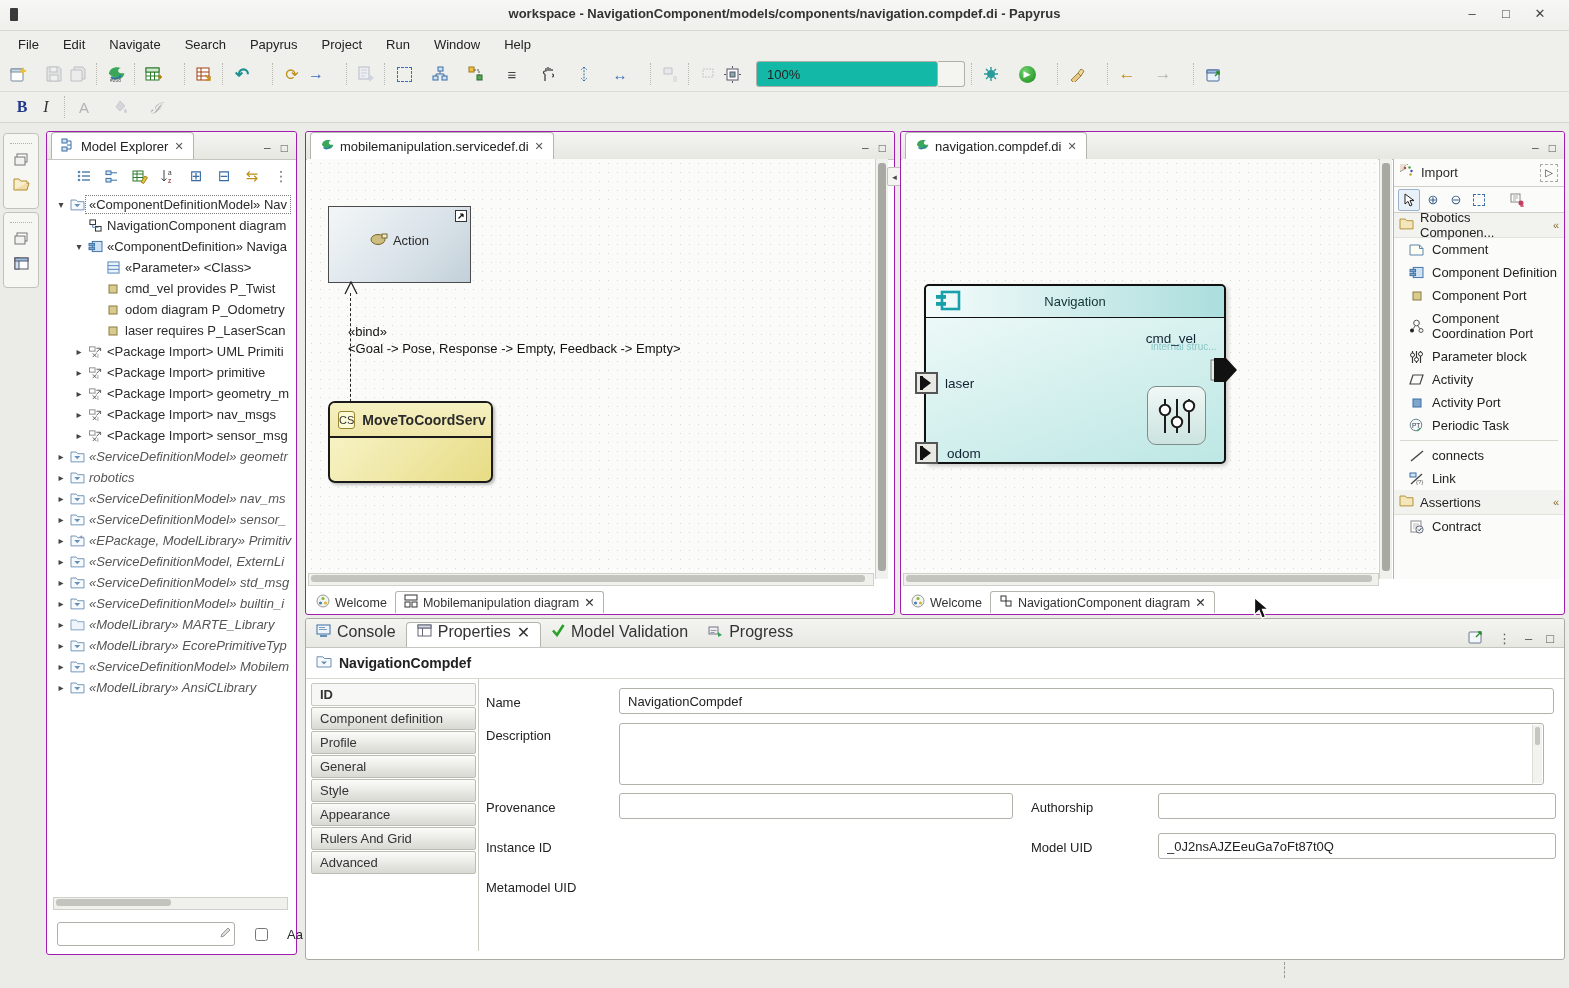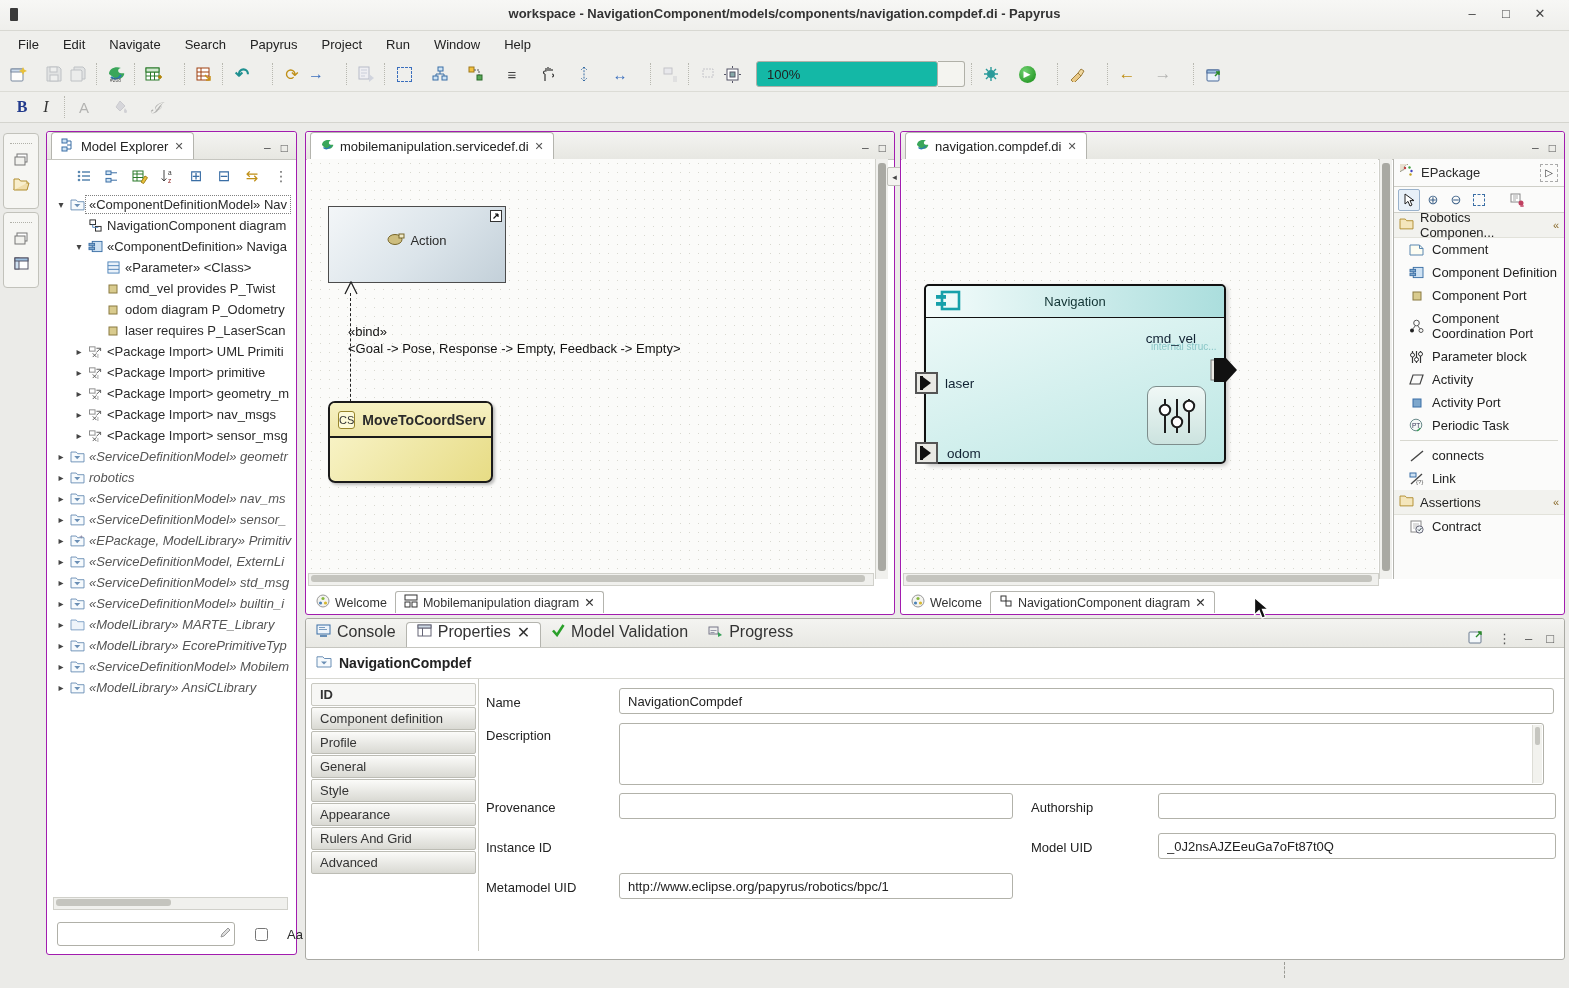--- a/index.html
+++ b/index.html
@@ -55,21 +55,21 @@
   #filter-row{position:absolute;left:10px;bottom:8px;display:flex;align-items:center;gap:16px;}
   #filter-input{width:172px;height:20px;border:1px solid #b0b0a8;border-radius:3px;background:#fff;}
   
   .canvas{position:absolute;background:#fbfbf9;
     background-image:radial-gradient(circle,#d8d8cf 0.8px,transparent 1px);background-size:9px 9px;}
   .bottom-tabs{position:absolute;height:22px;display:flex;align-items:flex-end;left:2px;}
   .btab{height:21px;display:flex;align-items:center;gap:5px;padding:0 8px;font-size:12.5px;color:#333;}
   .btab.active{background:#fff;border:1px solid #b4b4ae;border-bottom:none;border-radius:3px 3px 0 0;}
   
   #action-box{position:absolute;border:1px solid #4c4c4c;
-    background:linear-gradient(135deg,#f3f6f8 0%,#dbe4ea 55%,#c3d0d9 100%);padding-left:35px;}
+    background:linear-gradient(135deg,#f3f6f8 0%,#dbe4ea 55%,#c3d0d9 100%);}
   #action-box .linkdec{position:absolute;right:3px;top:3px;}
   #action-label{position:absolute;left:0;right:0;top:26px;display:flex;justify-content:center;gap:5px;align-items:center;}
   #bind-line{position:absolute;border-left:1.6px dashed #222;}
   #bind-labels{position:absolute;font-size:13px;color:#111;line-height:17px;white-space:nowrap;}
   #cs-box{position:absolute;border:2px solid #1a1a1a;border-radius:7px;overflow:hidden;
     box-shadow:2px 2px 3px rgba(0,0,0,.25);background:linear-gradient(135deg,#faf6cf,#e7dc85);}
   #cs-head{height:33px;display:flex;align-items:center;gap:7px;padding:0 8px;border-bottom:2px solid #1a1a1a;
     background:linear-gradient(#f6f1c2,#efe6a8);}
   #cs-badge{width:22px;height:16px;border:1px solid #98852b;border-radius:3px;background:#fdfad8;
     font-size:11px;display:flex;align-items:center;justify-content:center;color:#333;}
@@ -833,21 +833,21 @@
 
   <div id="palette" style="left:492px;top:27px;width:170px;height:420px;">
     <div id="palette-head">
       <span><svg width="15" height="15" viewBox="0 0 15 15">
             <path d="M7.5 1A6.5 6.5 0 101 7.5c0-1.5 2-1 3-2s-.5-3 1.5-4" fill="#e8e0d0" stroke="#998"></path>
             <circle cx="5" cy="4" r="1.2" fill="#c04040"></circle>
             <circle cx="9.5" cy="3.5" r="1.2" fill="#40a040"></circle>
             <circle cx="11.5" cy="7" r="1.2" fill="#4040c0"></circle>
             <circle cx="10.5" cy="10.5" r="1.2" fill="#c0a020"></circle>
           </svg></span>
-      <span>EPackage</span>
+      <span>Import</span>
       <span style="margin-left:auto;width:16px;height:16px;border:1px dashed #aaa;display:inline-flex;align-items:center;justify-content:center;font-size:10px;color:#333;">▷</span>
     </div>
     <div id="palette-tools">
       <span class="ptool sel">
           <svg width="11" height="14" viewBox="0 0 11 14">
             <path d="M1 1v10l3-2.6L6 13l2-1-2-4.4H10z" fill="#fff" stroke="#222"></path>
           </svg>
         </span>
       <span class="ptool">⊕</span>
       <span class="ptool">⊖</span>
@@ -1088,20 +1088,19 @@
       </div>
   </div>
   <span class="flabel" style="left:180px;top:181px;">Provenance</span>
   <input class="finput" style="left: 313px; top: 174px; width: 394px;" value="">
   <span class="flabel" style="left:725px;top:181px;">Authorship</span>
   <input class="finput" style="left: 852px; top: 174px; width: 398px;" value="">
   <span class="flabel" style="left:180px;top:221px;">Instance ID</span>
   <span class="flabel" style="left:725px;top:221px;">Model UID</span>
   <input class="finput" style="left: 852px; top: 214px; width: 398px;" value="_0J2nsAJZEeuGa7oFt87t0Q">
   <span class="flabel" style="left:180px;top:261px;">Metamodel UID</span>
-  <input class="finput" style="left: 313px; top: 254px; width: 394px;" value="http://www.eclipse.org/papyrus/robotics/bpc/1">
 </div>
 
 <div id="statusbar-dash"></div>
 
 <span id="cursor"><svg width="18" height="26" viewBox="0 0 18 26">
       <path d="M1.5 1.5v17.5l4.6-4.4 3 7.6 3.4-1.4-3-7.4h6Z" fill="#111" stroke="#fff" stroke-width="1.3"></path>
     </svg></span>
 
 </body></html>

